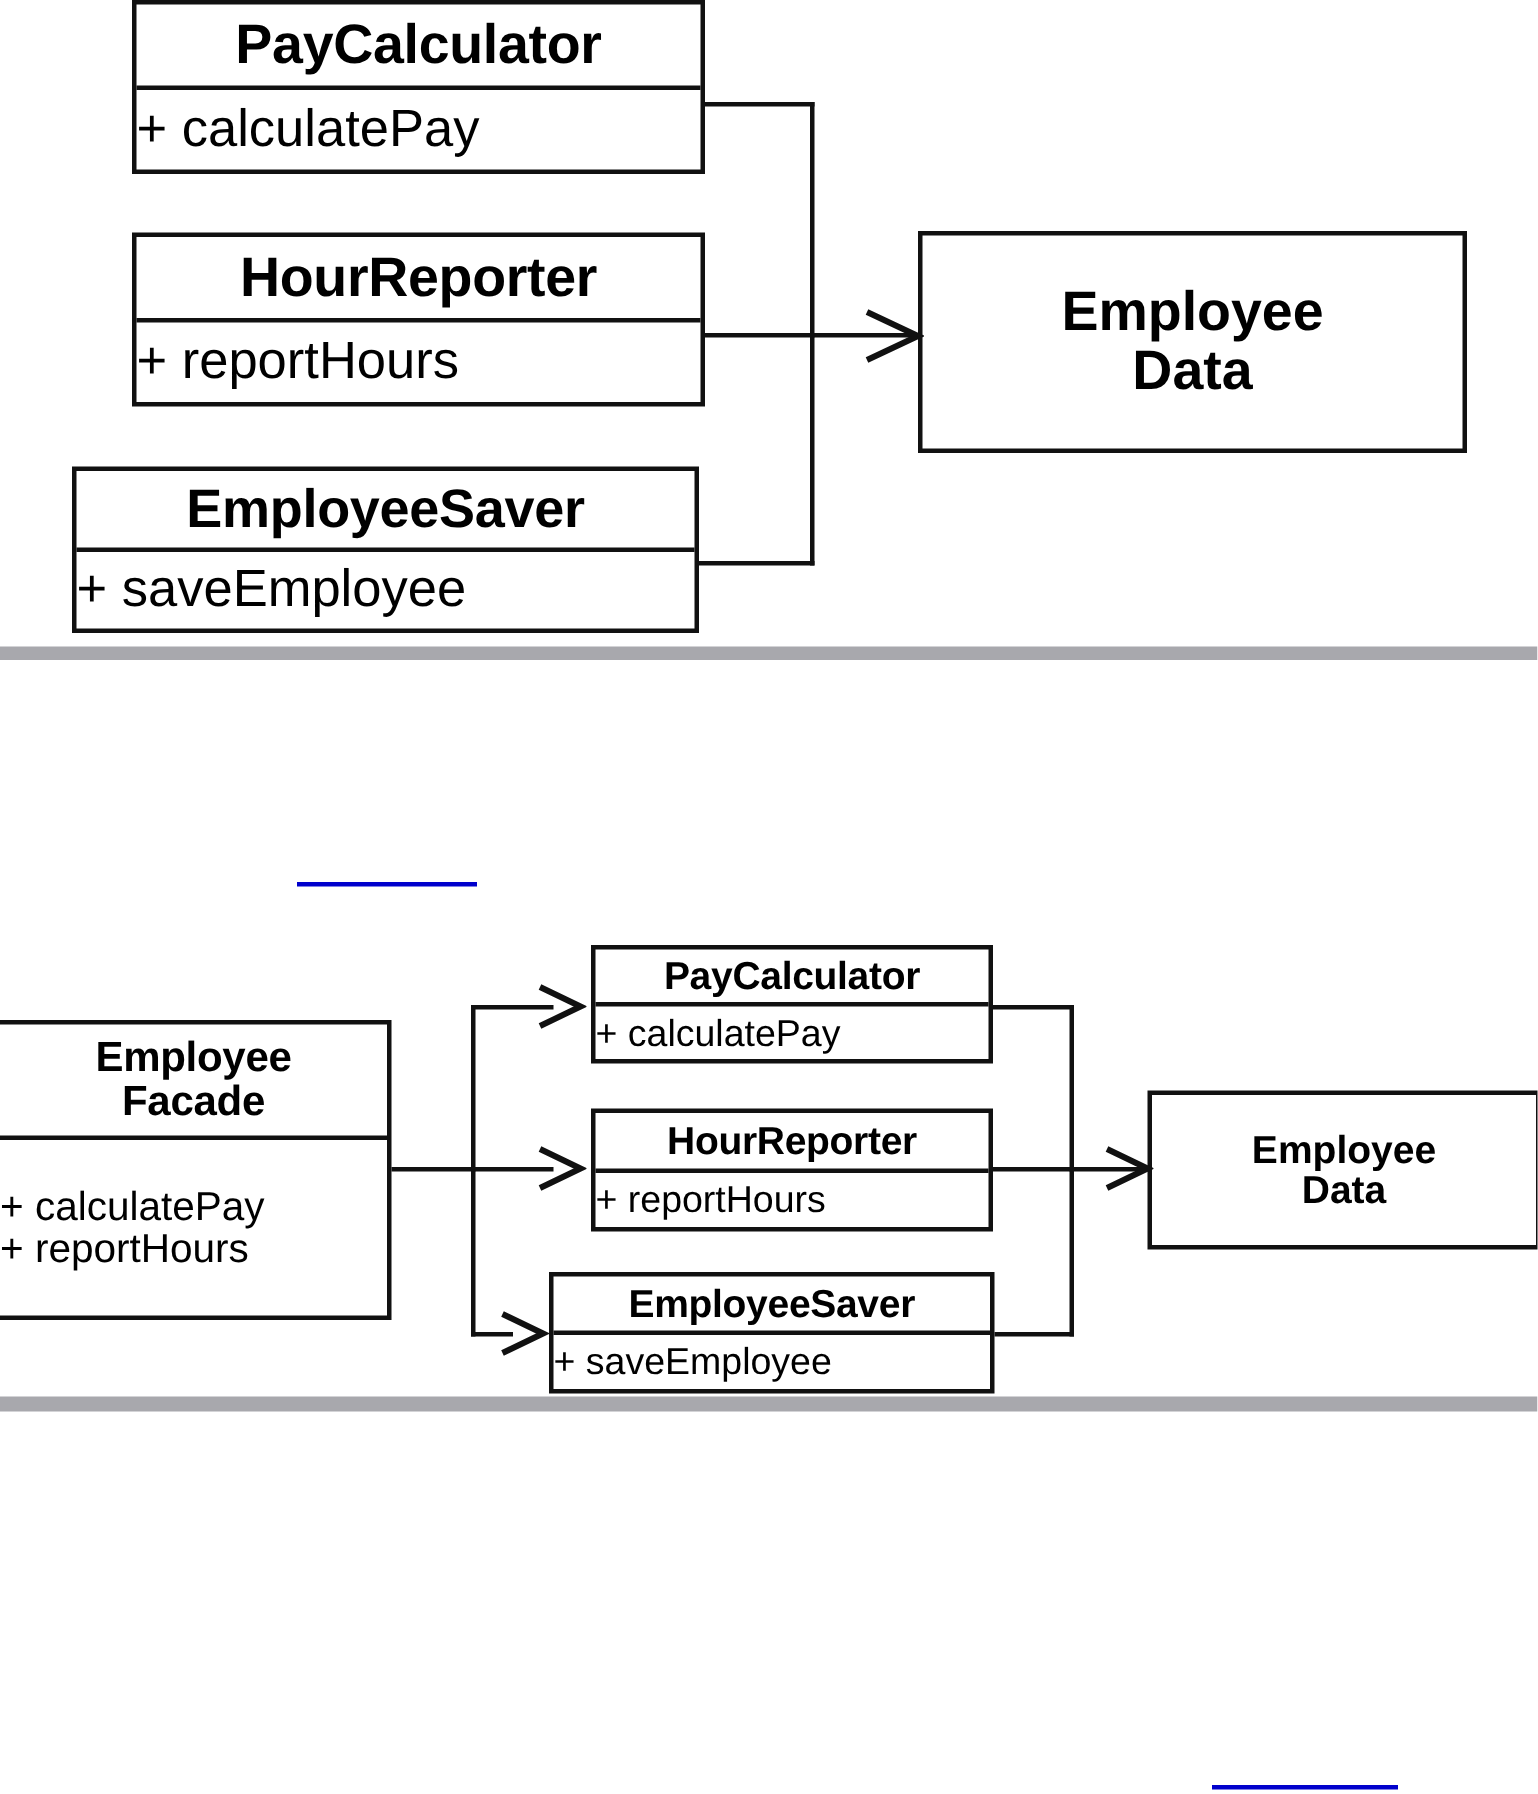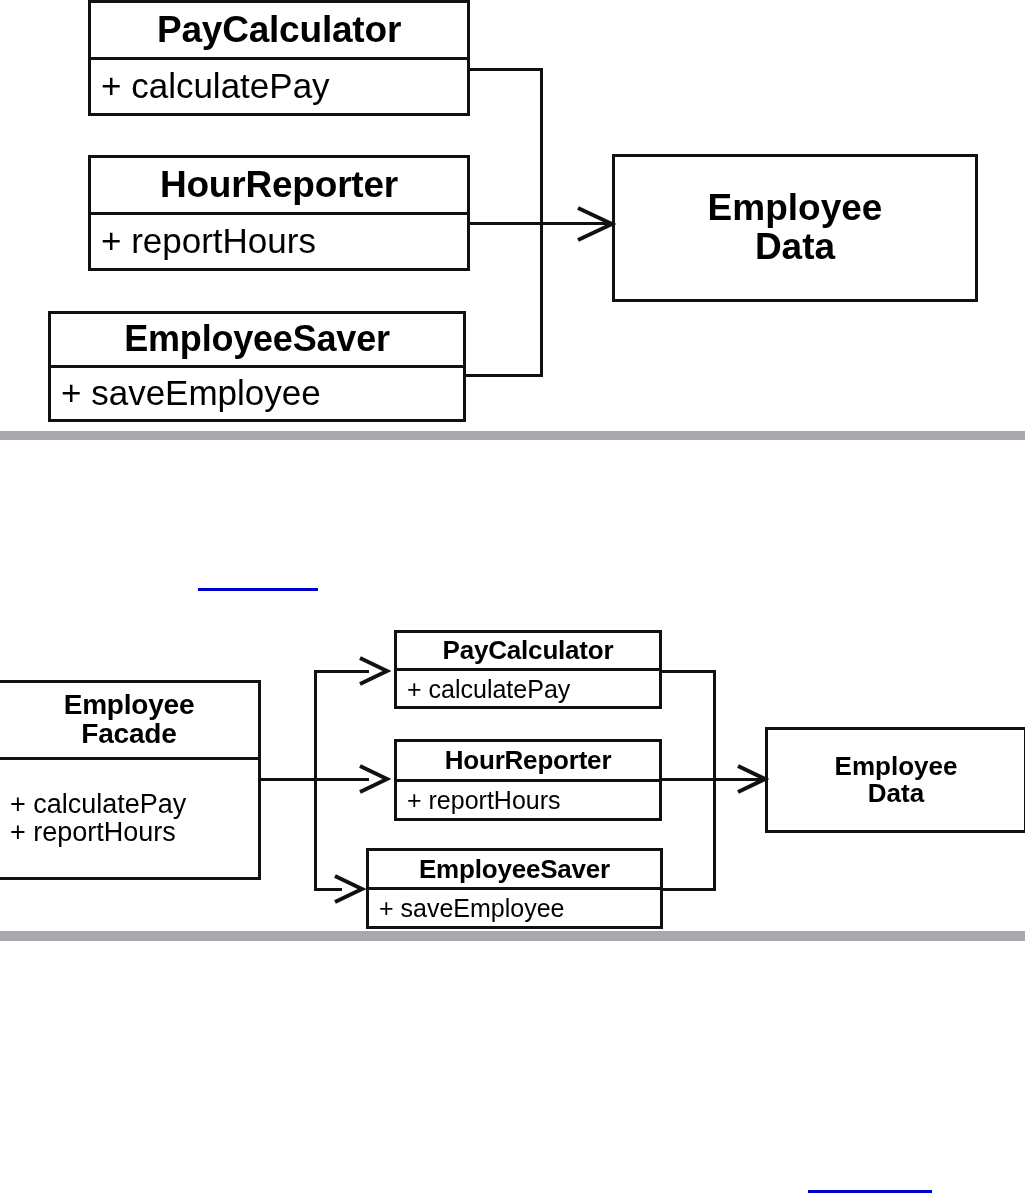--- a/index.html
+++ b/index.html
@@ -46,21 +46,20 @@
   .uml-divider {
     height: 3px;
     background: #111111;
     flex: none;
   }
   .uml-members {
     box-sizing: border-box;
     display: flex;
     flex-direction: column;
     justify-content: center;
-    padding-left: 10px;
     line-height: 1.05;
   }
   .uml-member {
     white-space: pre;
   }
   
   .uml-plain {
     position: absolute;
     box-sizing: border-box;
     border: 3px solid #111111;

